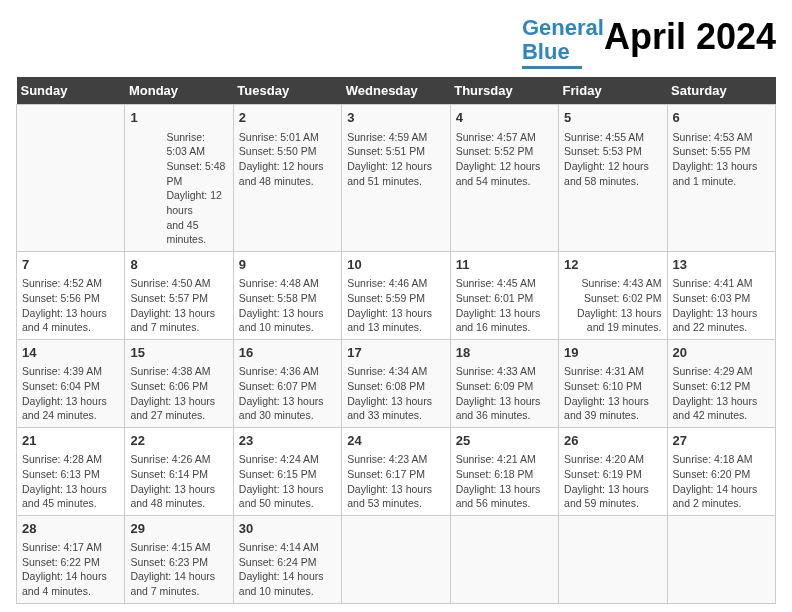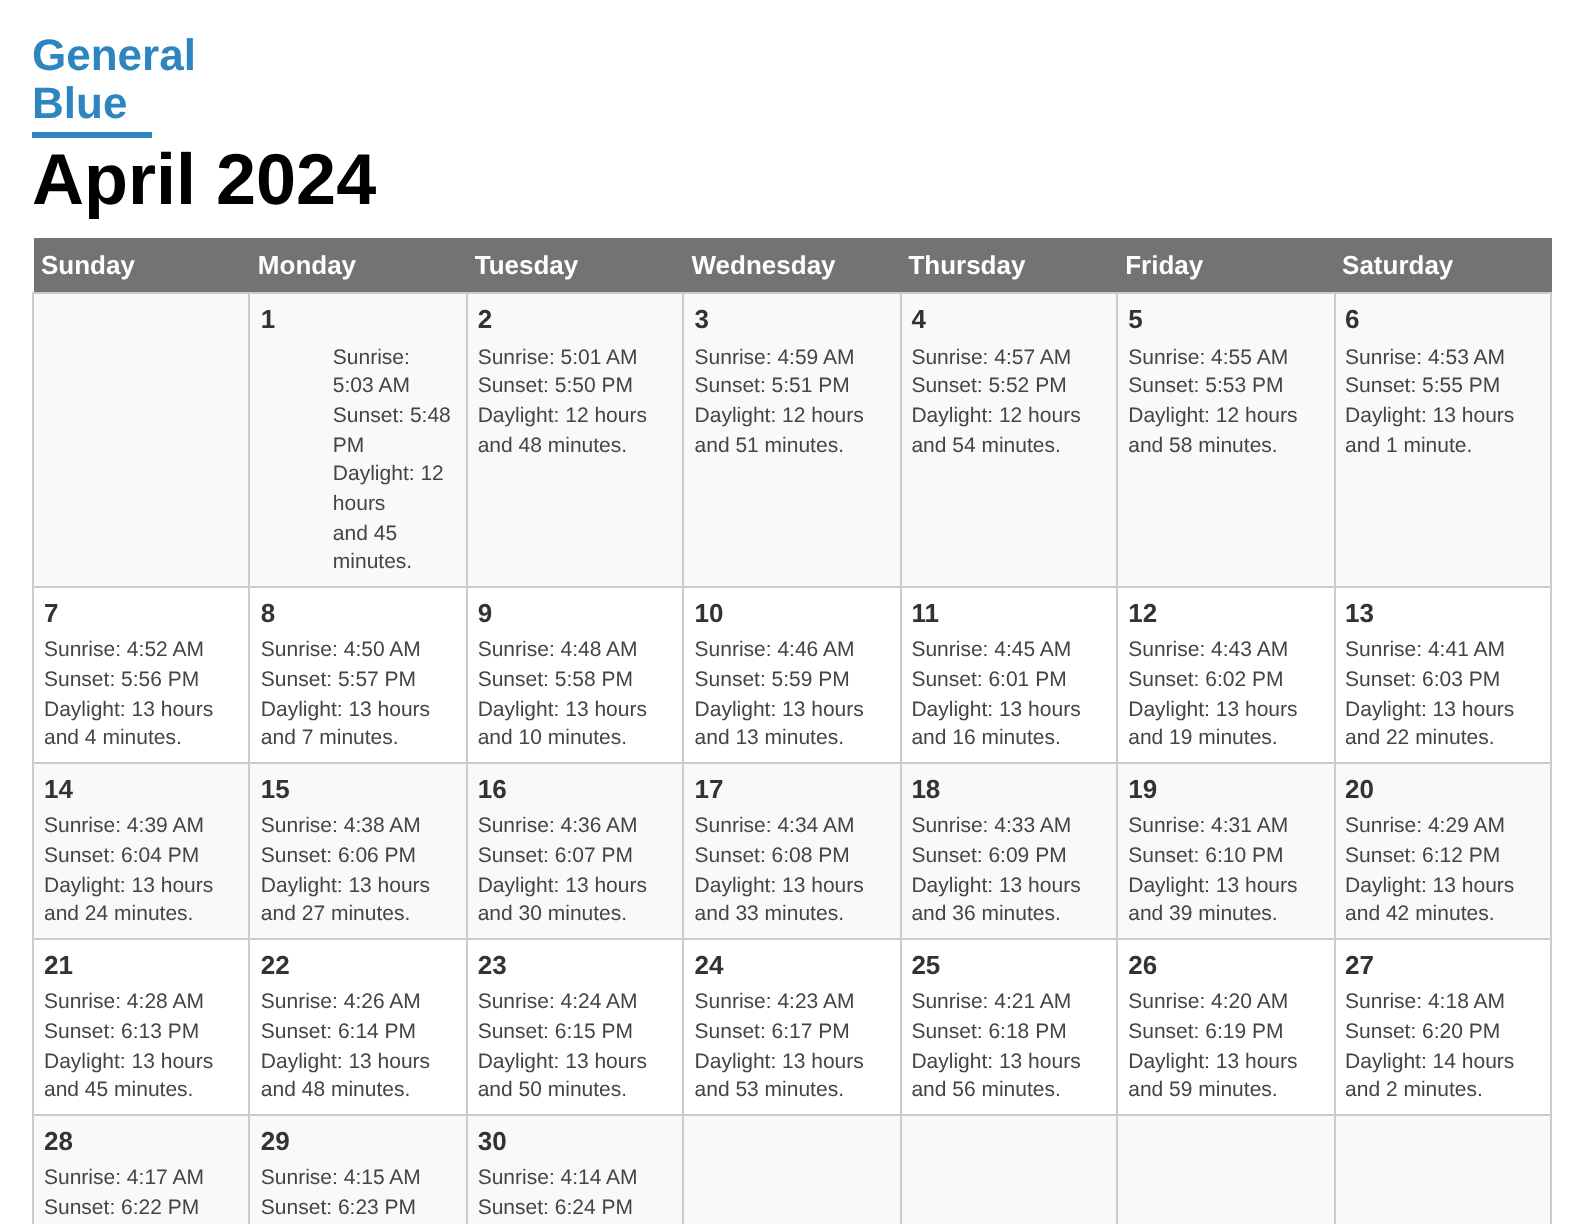--- a/index.html
+++ b/index.html
@@ -5,24 +5,23 @@
     * { box-sizing: border-box; margin: 0; padding: 0; }
     body {
       font-family: Arial, sans-serif;
       background: #fff;
       width: 792px;
       min-height: 612px;
       padding: 16px;
     }
     .header-area {
       display: flex;
-      justify-content: center;
+      justify-content: flex-end;
       align-items: flex-start;
       margin-bottom: 8px;
-      flex-direction: column;
     }
     .logo {
       display: flex;
       flex-direction: column;
       align-items: flex-start;
     }
     .logo-text {
       font-size: 22px;
       font-weight: bold;
       color: #1a1a2e;
@@ -48,21 +47,21 @@
     .location-title {
       font-size: 16px;
       color: #555;
     }
     table {
       width: 100%;
       border-collapse: collapse;
       font-size: 11px;
     }
     thead tr th {
-      background: #737373;
+      background: #404040;
       color: #fff;
       padding: 6px 4px;
       text-align: left;
       font-size: 13px;
       font-weight: bold;
     }
     tbody tr td {
       border: 1px solid #ccc;
       vertical-align: top;
       padding: 4px 5px;
@@ -196,21 +195,21 @@
         </td>
         <td>
           <span class="day-num">11</span>
           <div class="cell-info" style="white-space: pre-wrap;">Sunrise: 4:45 AM
 Sunset: 6:01 PM
 Daylight: 13 hours
 and 16 minutes.</div>
         </td>
         <td>
           <span class="day-num">12</span>
-          <div class="cell-info" style="white-space: pre-wrap;">Sunrise: 4:43 AM
+          <div class="cell-info" style="white-space: pre-wrap; text-align: right;">Sunrise: 4:43 AM
 Sunset: 6:02 PM
 Daylight: 13 hours
 and 19 minutes.</div>
         </td>
         <td>
           <span class="day-num">13</span>
           <div class="cell-info" style="white-space: pre-wrap;">Sunrise: 4:41 AM
 Sunset: 6:03 PM
 Daylight: 13 hours
 and 22 minutes.</div>

